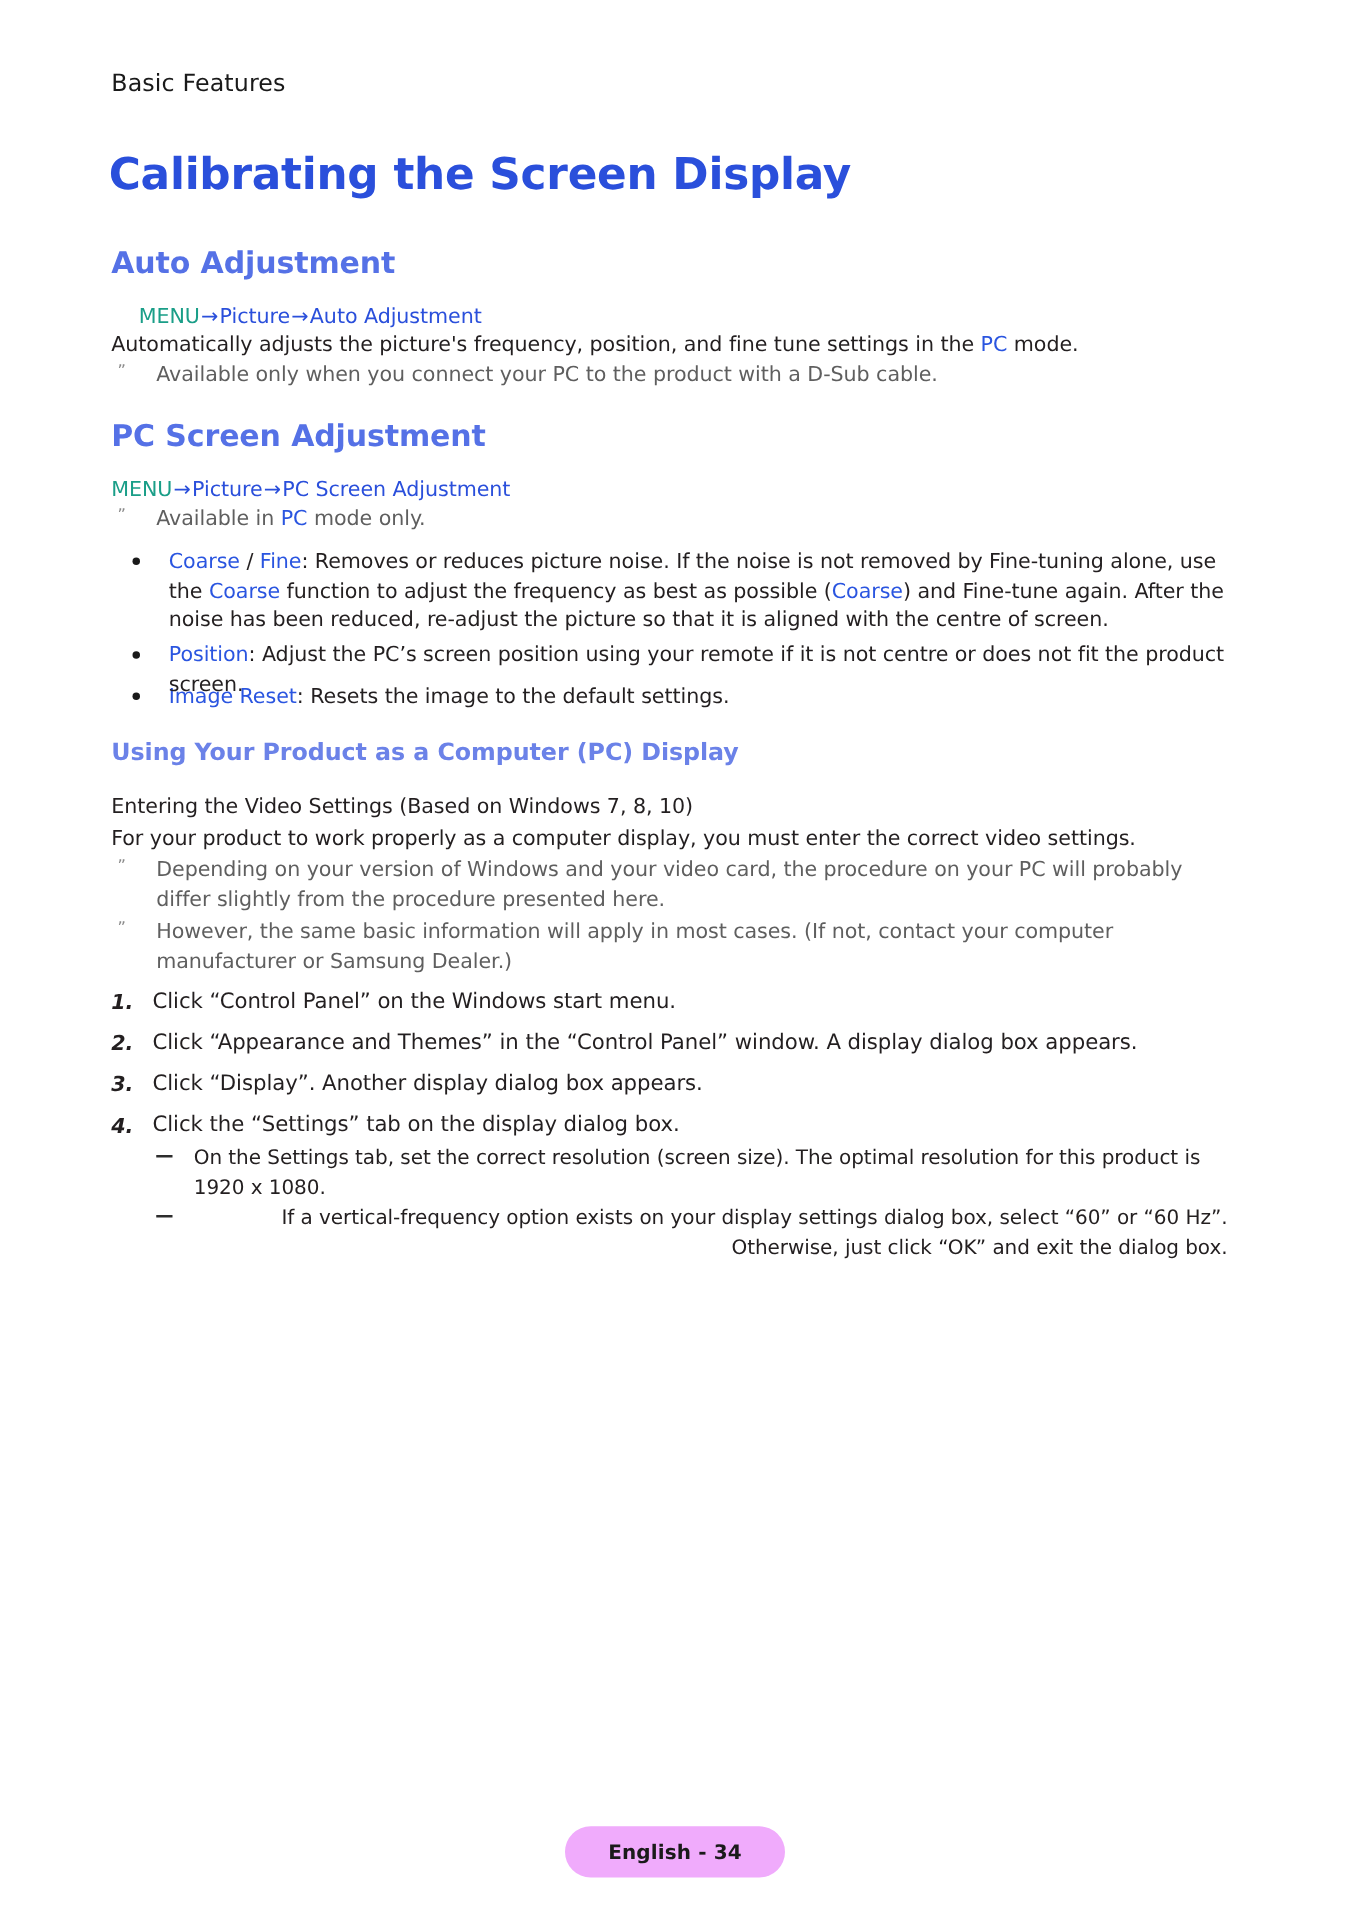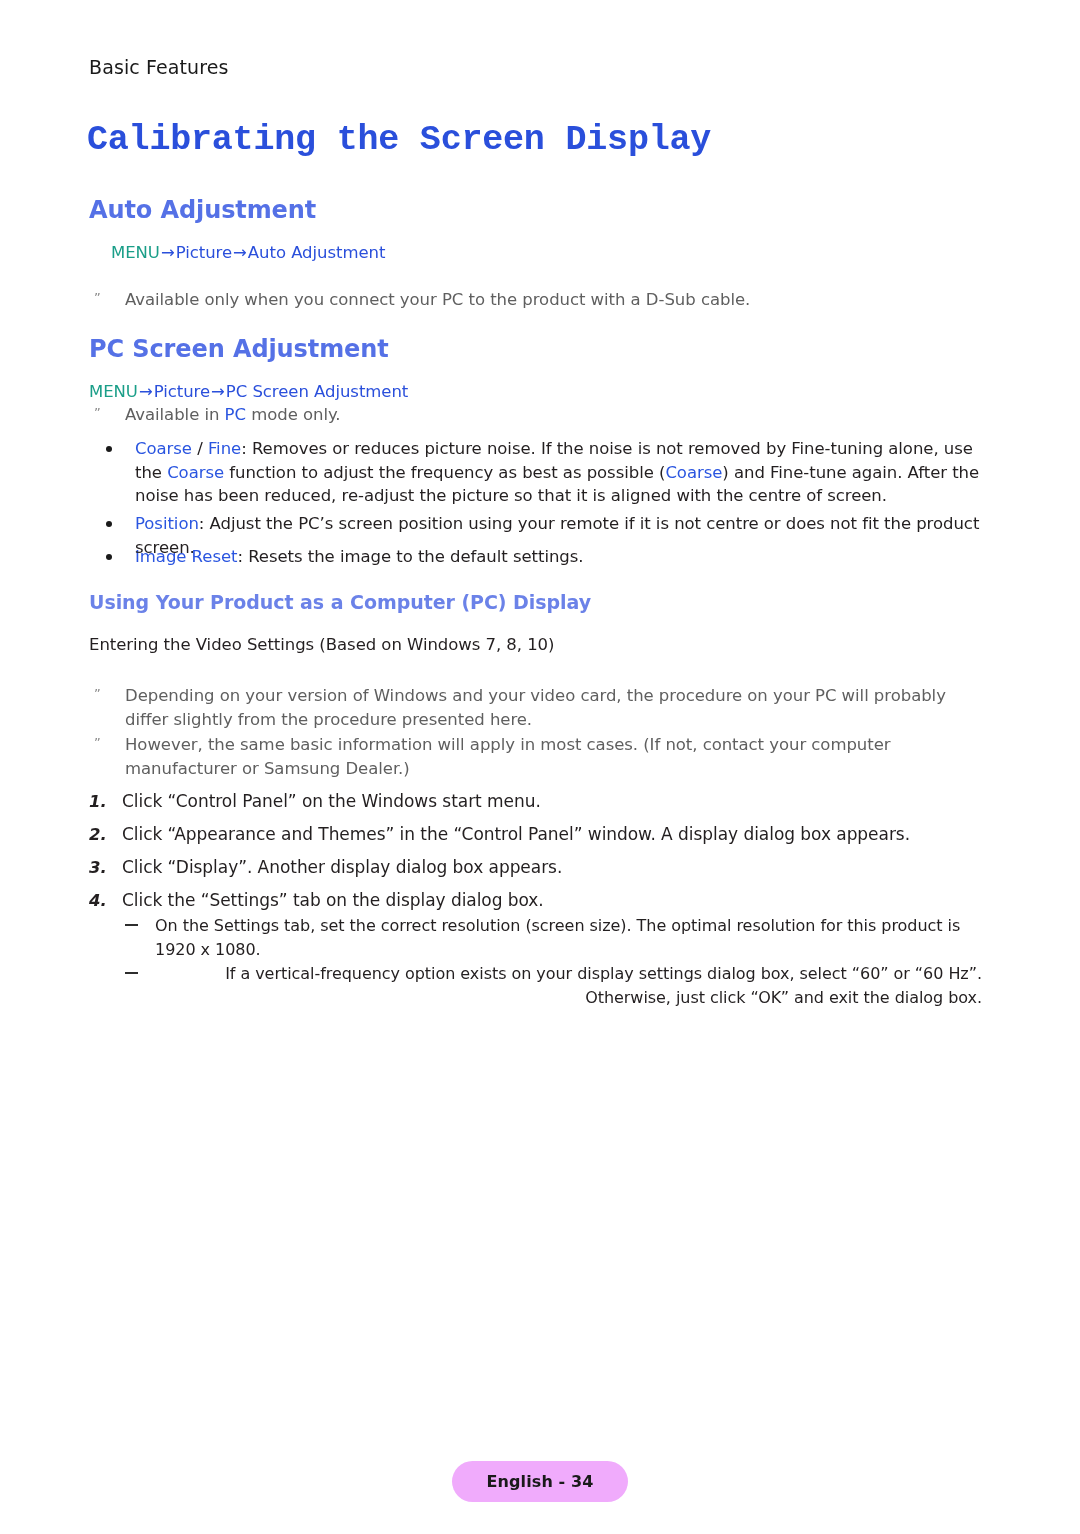--- a/index.html
+++ b/index.html
@@ -37,21 +37,20 @@
   
   .chapter-title {
     position: absolute;
     left: 87px;
     top: 121px;
     font-size: 35px;
     font-weight: 700;
     letter-spacing: -0.2px;
     color: #2a4fdb;
     line-height: 1.12;
-    font-family: Liberation Mono, monospace;
   }
 
   
   .section-heading {
     position: absolute;
     left: 89px;
     font-size: 24px;
     font-weight: 700;
     letter-spacing: -0.1px;
     color: #5571e6;
@@ -218,20 +217,23 @@
   <div class="running-header">Basic Features</div>
 
   <h1 class="chapter-title" style="margin:0;">Calibrating the Screen Display</h1>
 
   <h2 id="h-auto-adjustment" class="section-heading" style="margin:0;">Auto Adjustment</h2>
 
   <div class="tb menu-path" style="top:241px;margin-left:22px;">
     <span class="menu-root">MENU</span><span class="arrow">→</span><span>Picture</span><span class="arrow">→</span><span>Auto Adjustment</span>
   </div>
 
+  <div class="tb body-line" style="top:264px;">
+    <span>Automatically adjusts the picture's frequency, position, and fine tune settings in the </span><span class="kw">PC</span><span> mode.</span>
+  </div>
 
   <div class="note" style="top:288px;">
     <span class="marker">”</span>
     <span class="note-text">Available only when you connect your PC to the product with a D-Sub cable.</span>
   </div>
 
   <h2 id="h-pc-screen-adjustment" class="section-heading" style="margin:0;">PC Screen Adjustment</h2>
 
   <div class="tb menu-path" style="top:380px;">
     <span class="menu-root">MENU</span><span class="arrow">→</span><span>Picture</span><span class="arrow">→</span><span>PC Screen Adjustment</span>
@@ -254,20 +256,21 @@
 
   <div class="bullet" style="top:512px;">
     <span class="dot"></span>
     <span class="bullet-text"><span class="kw">Position</span><span>: Adjust the PC’s screen position using your remote if it is not centre or does not fit the product screen.</span></span>
   </div>
 
   <h3 id="h-using-product" class="sub-heading" style="margin:0;">Using Your Product as a Computer (PC) Display</h3>
 
   <div class="tb body-line" style="top:633px;">Entering the Video Settings (Based on Windows 7, 8, 10)</div>
 
+  <div class="tb body-line" style="top:659px;">For your product to work properly as a computer display, you must enter the correct video settings.</div>
 
   <div class="note" style="top:684px;">
     <span class="marker">”</span>
     <span class="note-text">Depending on your version of Windows and your video card, the procedure on your PC will probably differ slightly from the procedure presented here.</span>
   </div>
 
   <div class="note" style="top:733px;">
     <span class="marker">”</span>
     <span class="note-text">However, the same basic information will apply in most cases. (If not, contact your computer manufacturer or Samsung Dealer.)</span>
   </div>

